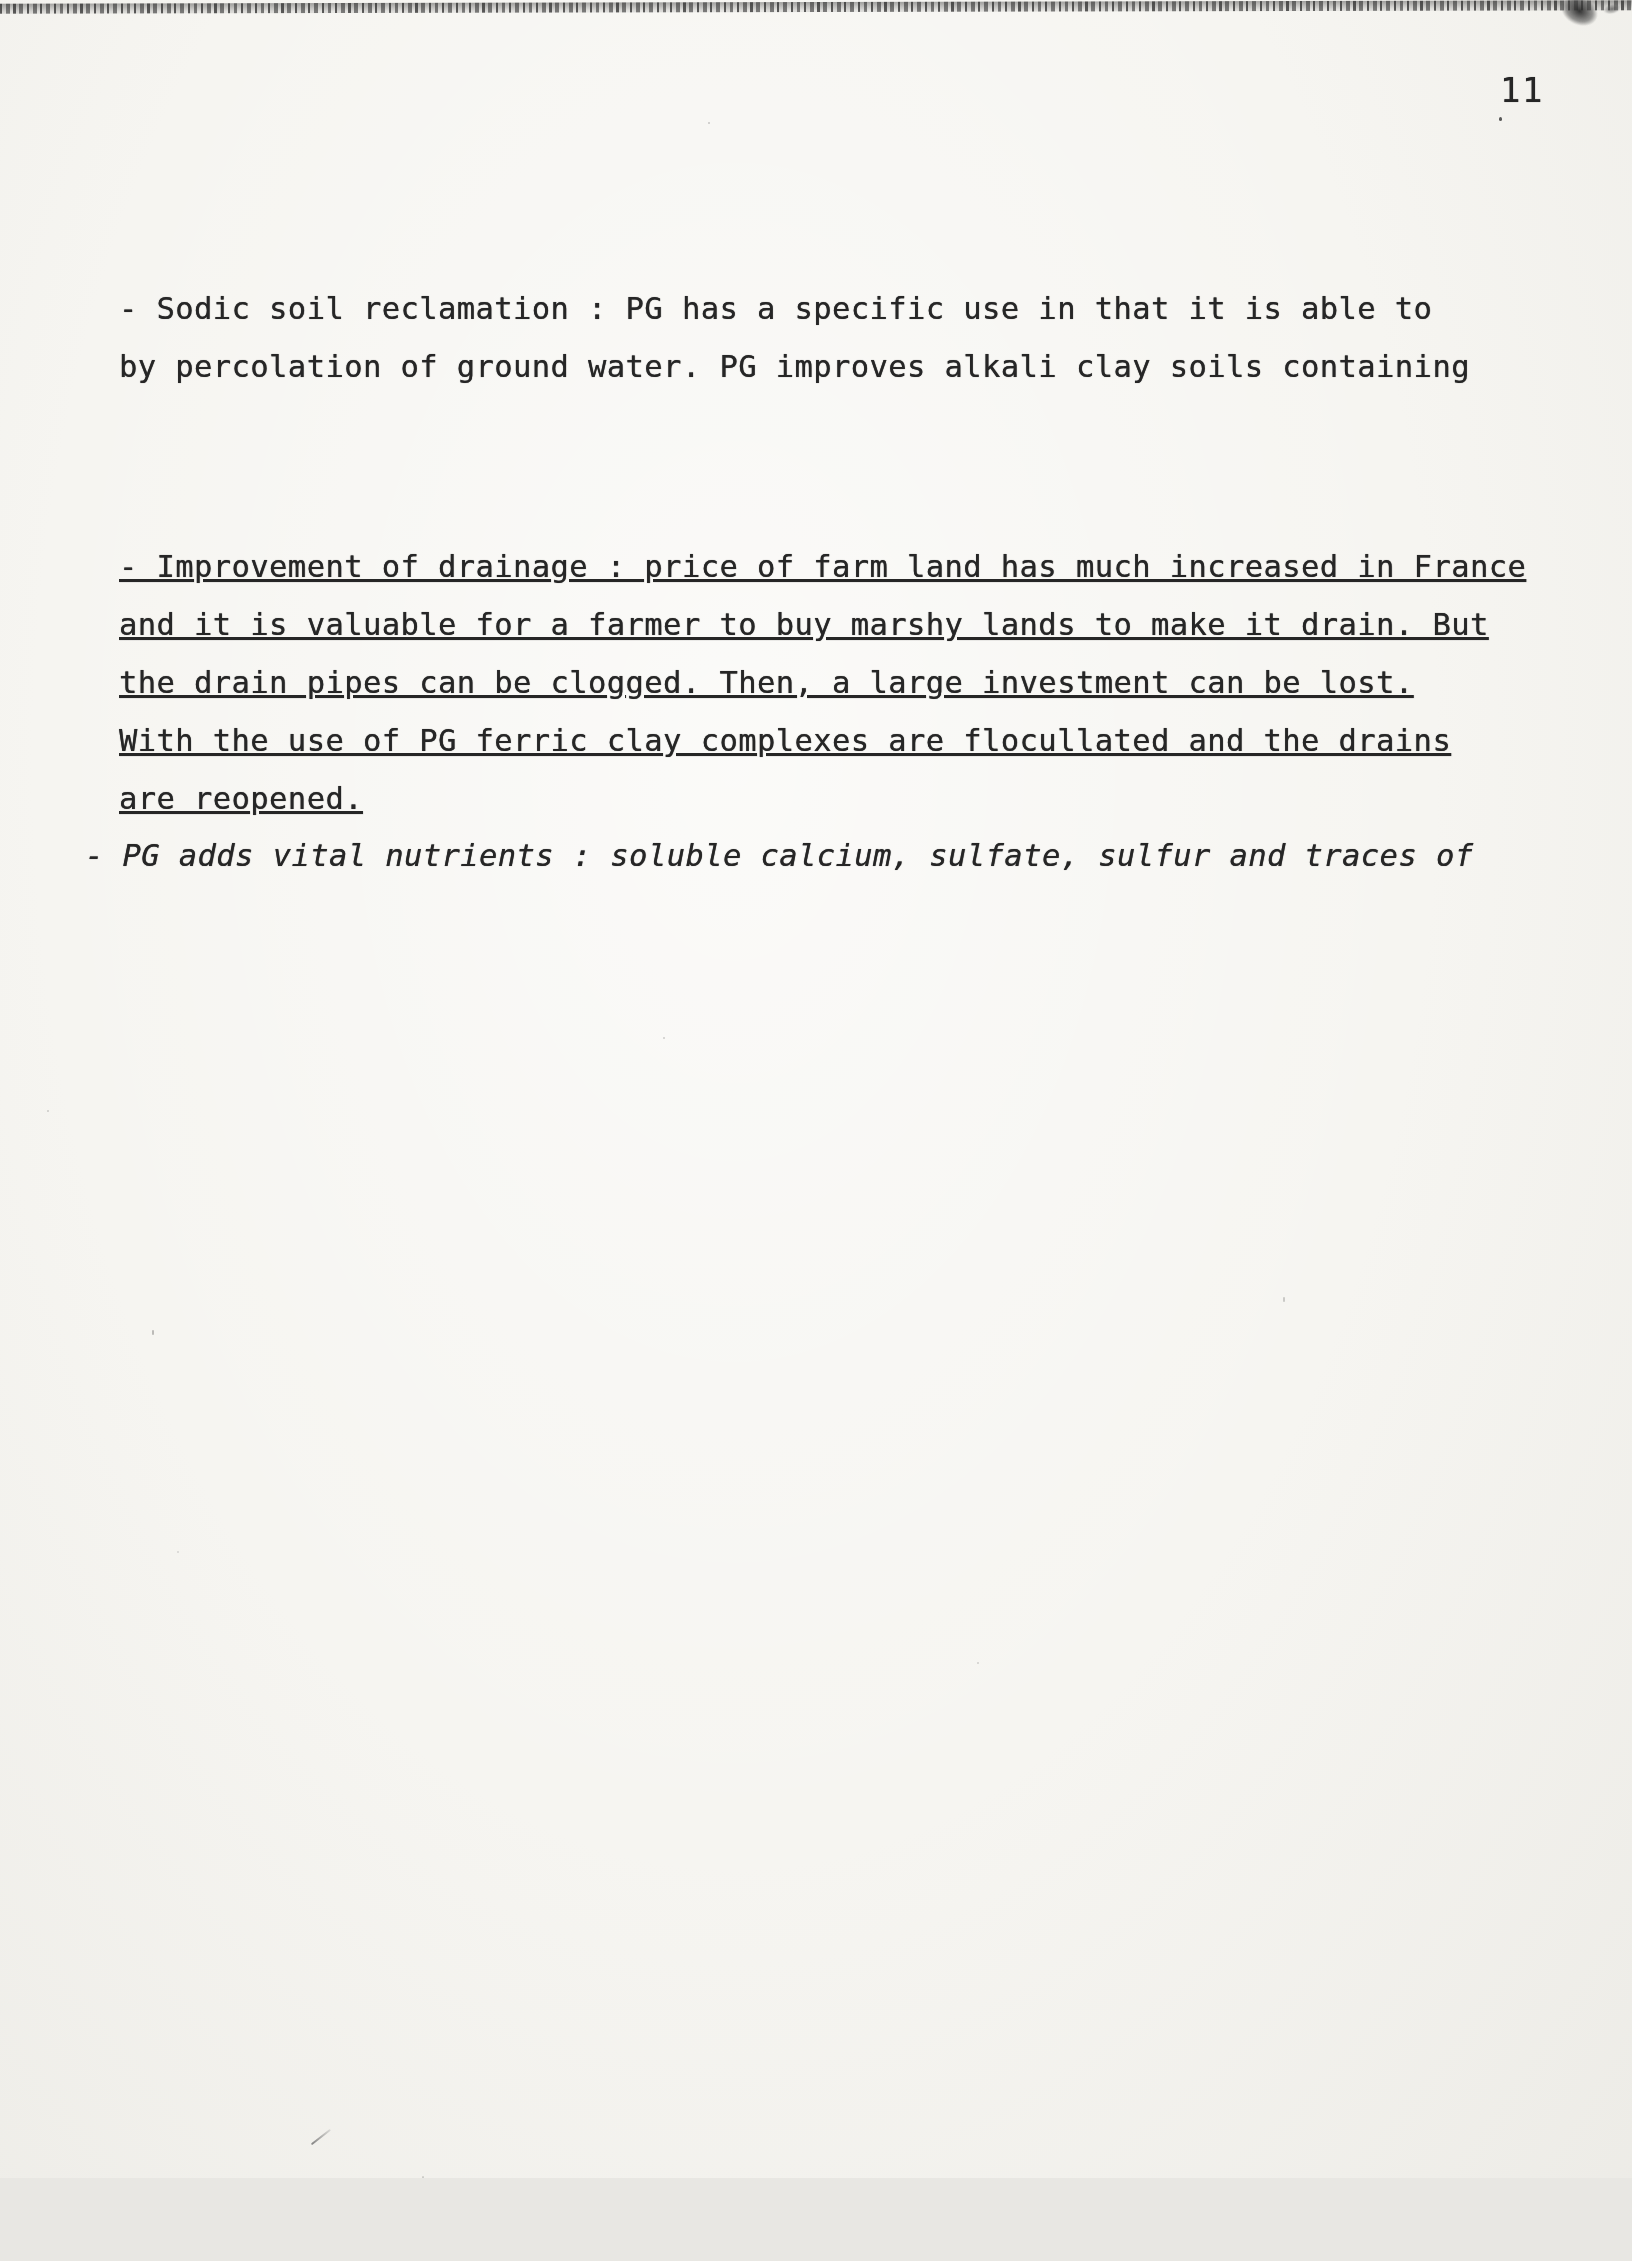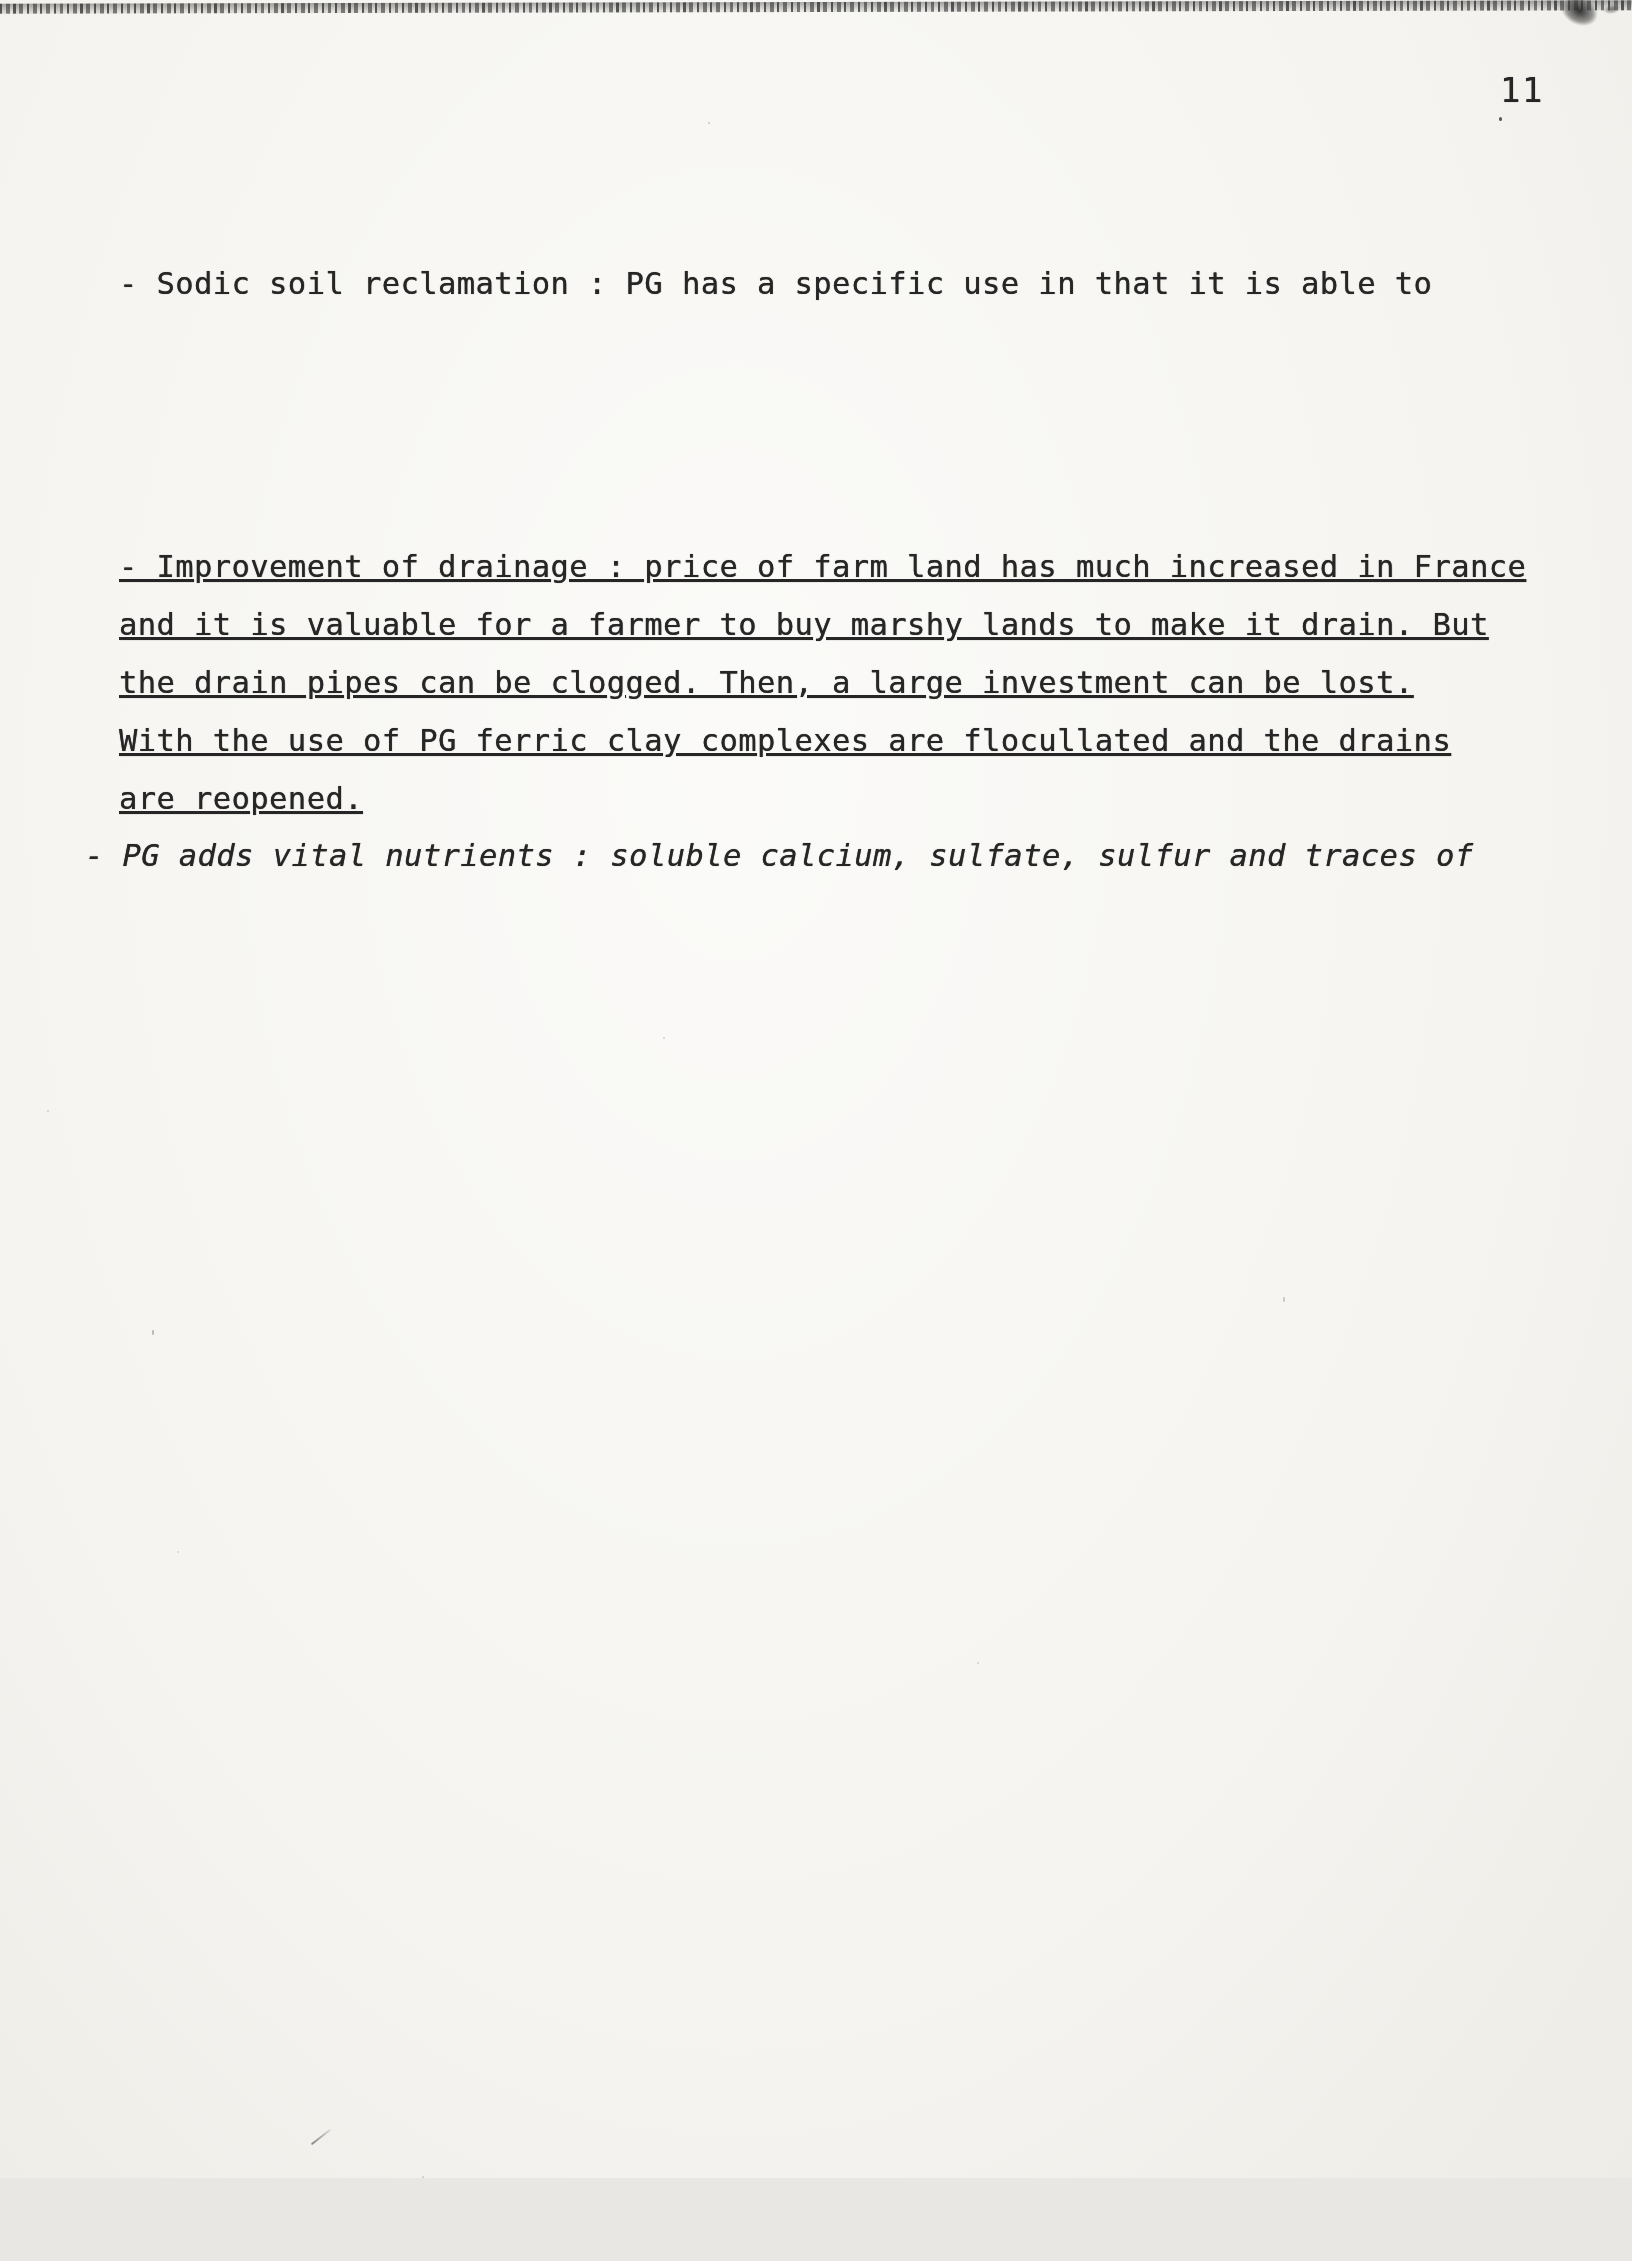--- a/index.html
+++ b/index.html
@@ -80,21 +80,21 @@
     left: 119px;
     width: 1482px;
   }
   .line {
     white-space: pre;
     font-size: 30.5px;
     line-height: 58px;
     letter-spacing: 0.4px;
     text-shadow: 0 0 0.8px rgba(30,30,30,0.75), 0.3px 0.3px 0 rgba(30,30,30,0.25);
   }
-  .p-0 { top: 255px; }
+  .p-0 { top: 280px; }
   .p-1 { top: 538px; text-decoration: underline; }
   .p-2 { top: 827px; font-style: italic; }
   
   .p-2 .line:first-child { text-indent: -34px; }
 
   
   .pencil-mark {
     position: absolute;
     left: 309px;
     top: 2136px;
@@ -127,20 +127,21 @@
 <div class="page">
   <div class="scan-band"></div>
   <div class="scan-blob"></div>
   <div class="scan-blob2"></div>
 
   <div class="page-number">11</div>
 
   <div class="body-text">
       <div class="paragraph p-0">
         <div class="line">- Sodic soil reclamation : PG has a specific use in that it is able to</div>
+        <div class="line">by percolation of ground water. PG improves alkali clay soils containing</div>
       </div>
       <div class="paragraph p-1">
         <div class="line">- Improvement of drainage : price of farm land has much increased in France</div>
         <div class="line">and it is valuable for a farmer to buy marshy lands to make it drain. But</div>
         <div class="line">the drain pipes can be clogged. Then, a large investment can be lost.</div>
         <div class="line">With the use of PG ferric clay complexes are flocullated and the drains</div>
         <div class="line">are reopened.</div>
       </div>
       <div class="paragraph p-2">
         <div class="line">- PG adds vital nutrients : soluble calcium, sulfate, sulfur and traces of</div>

